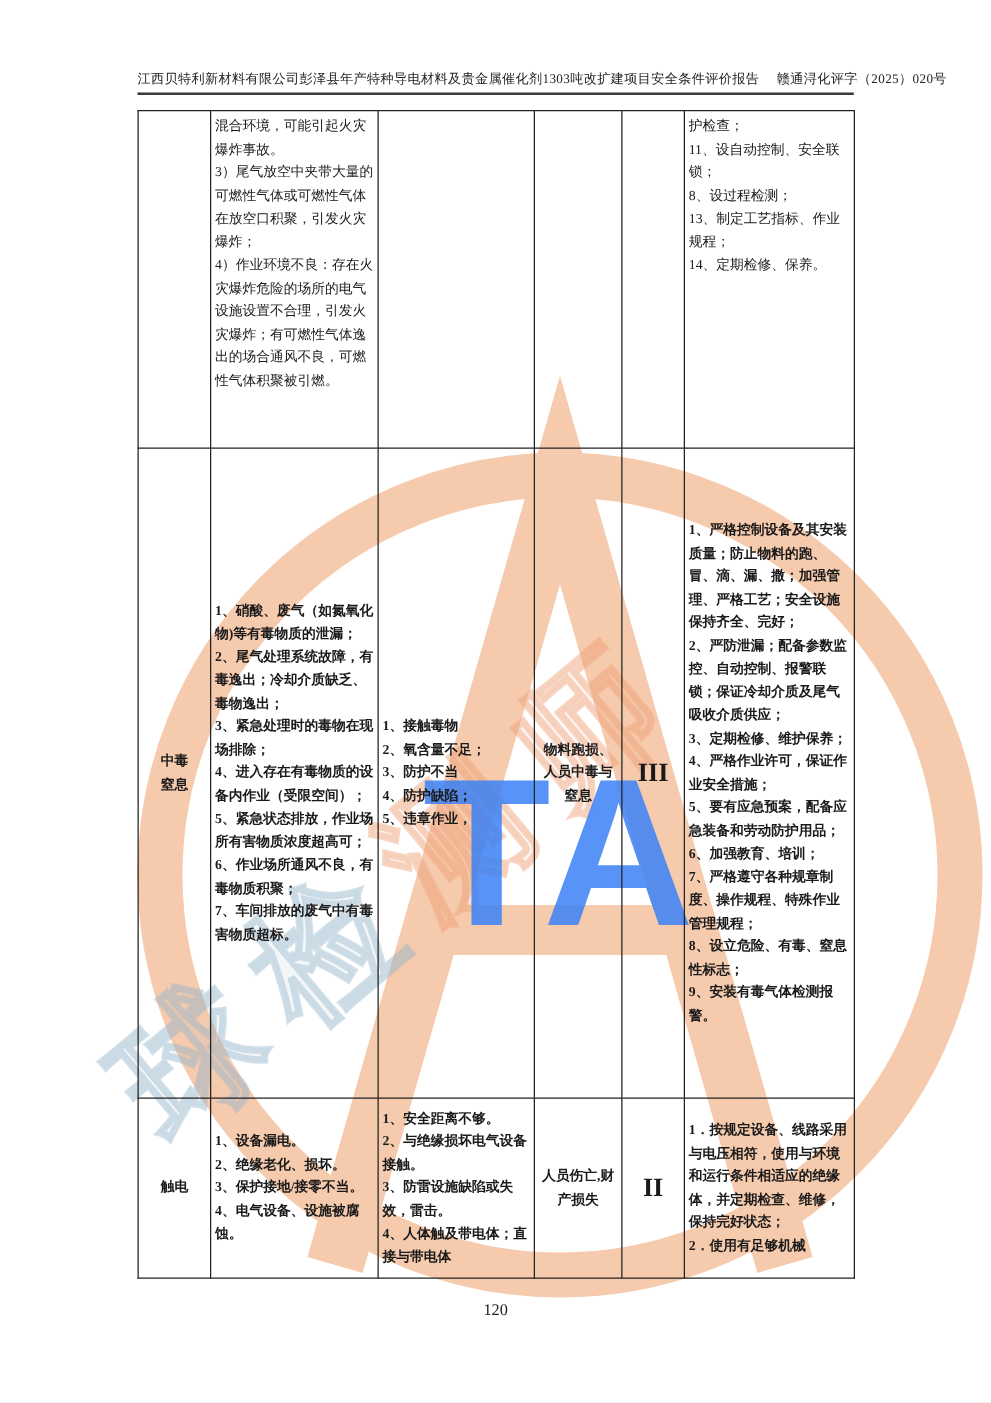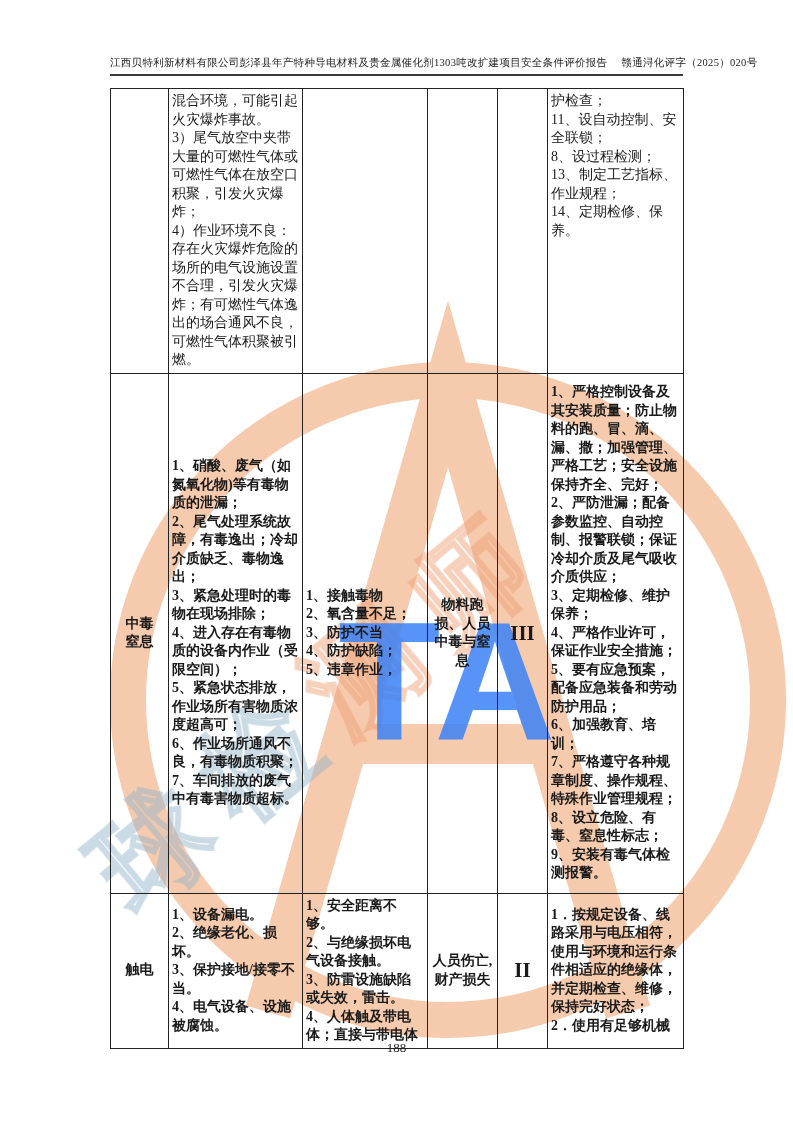--- a/index.html
+++ b/index.html
@@ -32,21 +32,21 @@
     color:transparent;
   }
   .wm-diag .wa{-webkit-text-stroke:2.5px rgba(148,182,202,.42);color:rgba(148,182,202,.12);}
   .wm-diag .wb{-webkit-text-stroke:2.5px rgba(238,160,118,.42);color:rgba(238,160,118,.12);}
   
   .tbl{
     position:absolute;left:110px;top:88px;z-index:1;
     border-collapse:collapse;table-layout:fixed;width:573px;background:transparent;
   }
   .tbl td{
-    border:1.5px solid #222;padding:3px 3px;font-size:14px;line-height:18.5px;
+    border:1.5px solid #222;padding:3px 3px;font-size:11px;line-height:18.5px;
     white-space:pre-line;overflow:hidden;word-break:break-all;
   }
   .tbl tr.r0 td{vertical-align:top;}
   .tbl tr.rm td{vertical-align:middle;font-weight:bold;}
   td.c-hazard{text-align:center;vertical-align:middle !important;margin-left:28px;}
   td.c-conseq{text-align:center;vertical-align:middle !important;}
   td.c-level{text-align:center;vertical-align:middle !important;font-size:21px;}
   
   .pageno{
     position:absolute;left:0;right:0;top:1040px;z-index:2;text-align:center;
@@ -135,15 +135,15 @@
 3、防雷设施缺陷或失效，雷击。
 4、人体触及带电体；直接与带电体</td>
         <td class="c-conseq">人员伤亡,财产损失</td>
         <td class="c-level">II</td>
         <td>1．按规定设备、线路采用与电压相符，使用与环境和运行条件相适应的绝缘体，并定期检查、维修，保持完好状态；
 2．使用有足够机械</td>
       </tr>
     </tbody>
   </table>
 
-  <div class="pageno">188</div>
+  <div class="pageno">120</div>
 
 </div>
 
 </body></html>

